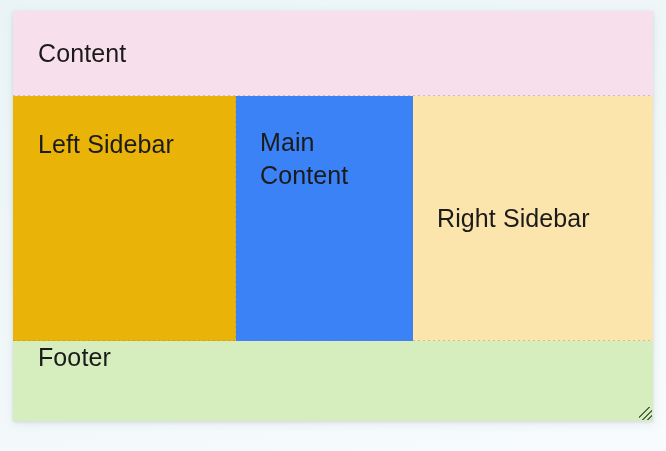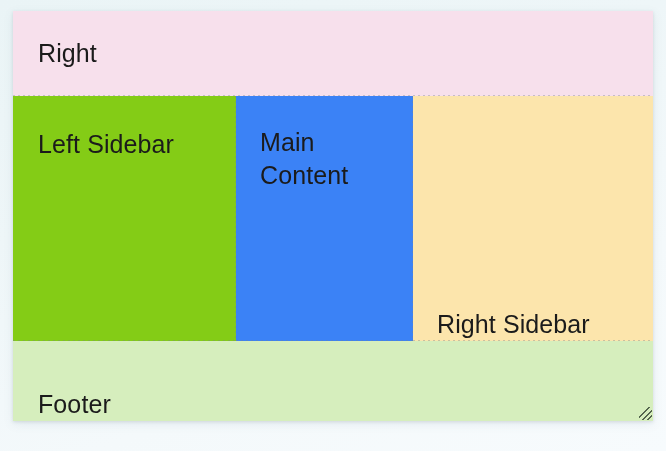--- a/index.html
+++ b/index.html
@@ -98,28 +98,27 @@
   .main-cell {
     grid-column: 2;
     grid-row: 2;
     align-items: flex-start;
     padding-top: 30px;
     padding-left: 24px;
   }
   .right-cell {
     grid-column: 3;
     grid-row: 2;
-    align-items: flex-end;
+    align-items: center;
     padding-left: 24px;
   }
   .footer-cell {
     grid-column: 1 / span 3;
     grid-row: 3;
-    align-items: flex-end;
-    padding-top: 24px;
+    align-items: flex-start;
   }
 
   .cell-label {
     display: block;
   }
 
   
   .resize-grip {
     position: absolute;
     right: 1px;
@@ -139,24 +138,24 @@
   }
 </style>
 </head>
 <body style="background-color: rgb(238, 245, 248);">
 
 <div class="page-backdrop"></div>
 
 <div class="grid-container">
 
   <div class="cell header-cell sep-bottom" id="cell-header" style="background-color: rgb(247, 224, 236);">
-    <span class="cell-label">Right</span>
+    <span class="cell-label">Content</span>
   </div>
 
-  <div class="cell left-cell sep-right sep-bottom" id="cell-left" style="background-color: #84cc16;">
+  <div class="cell left-cell sep-right sep-bottom" id="cell-left" style="background-color: #eab308;">
     <span class="cell-label">Left Sidebar</span>
   </div>
 
   <div class="cell main-cell sep-right sep-bottom" id="cell-main" style="background-color: #3b82f6;">
     <span class="cell-label">Main Content</span>
   </div>
 
   <div class="cell right-cell sep-bottom" id="cell-right" style="background-color: rgb(252, 229, 172);">
     <span class="cell-label">Right Sidebar</span>
   </div>

